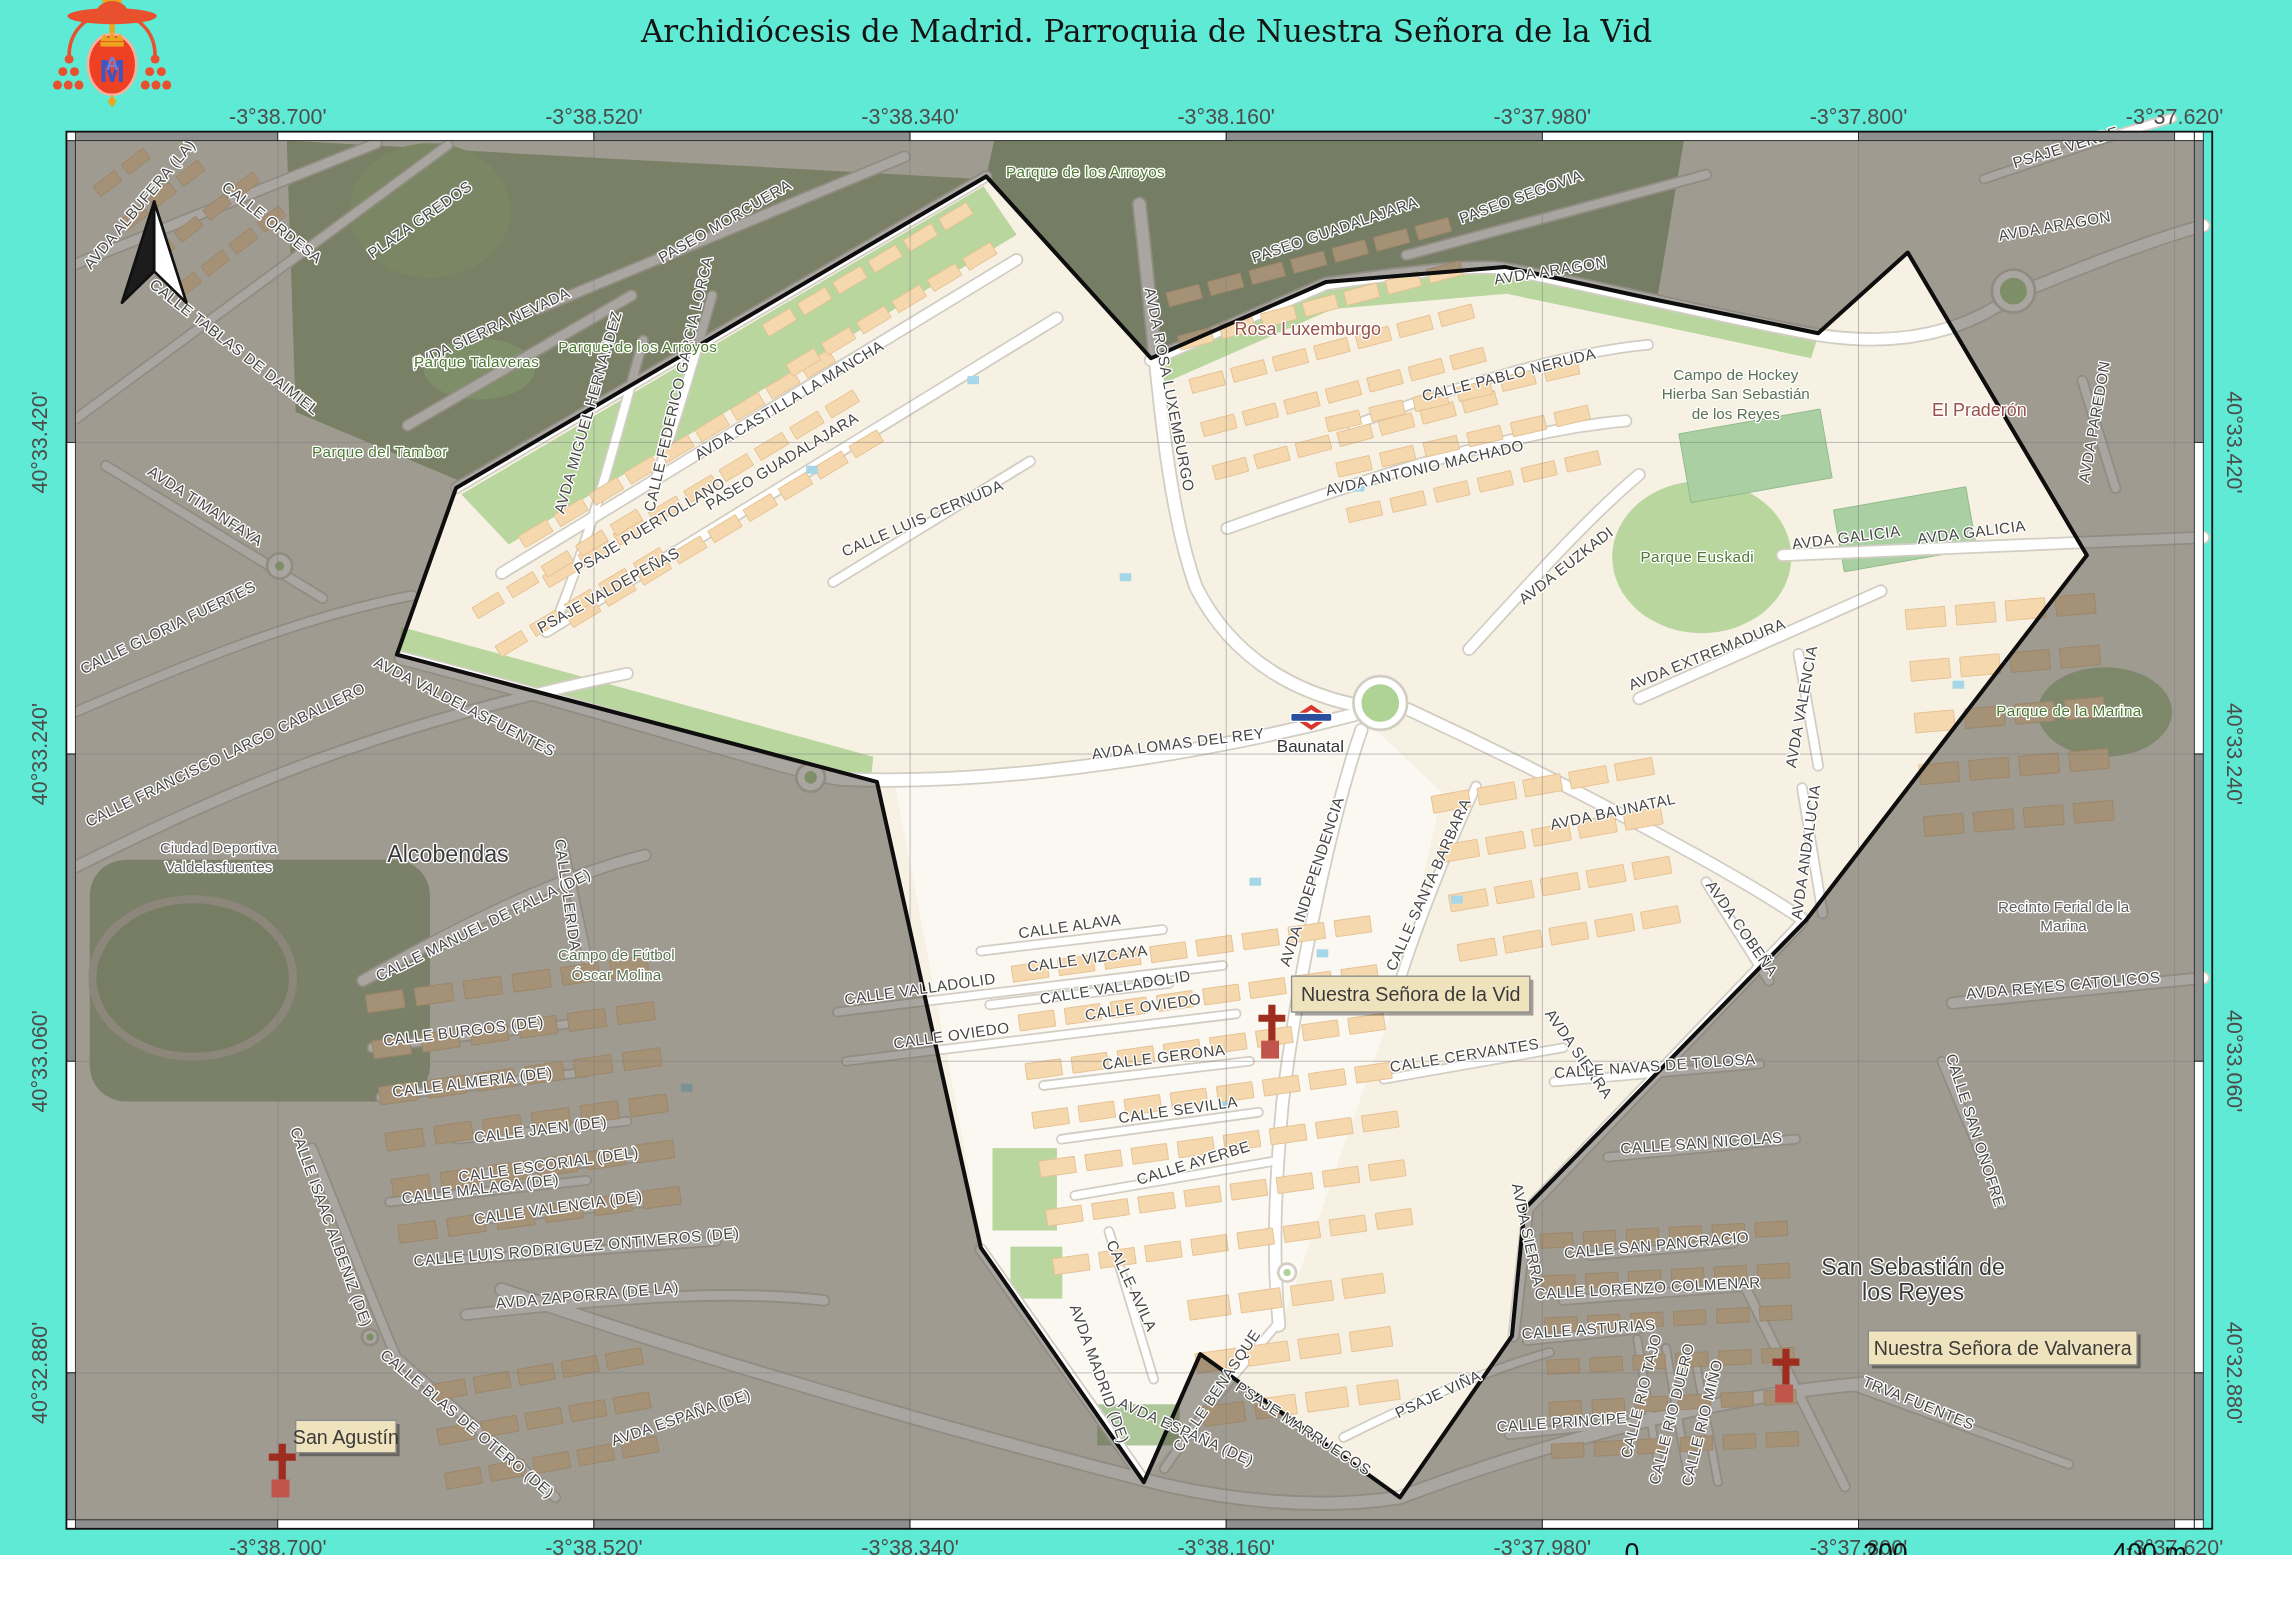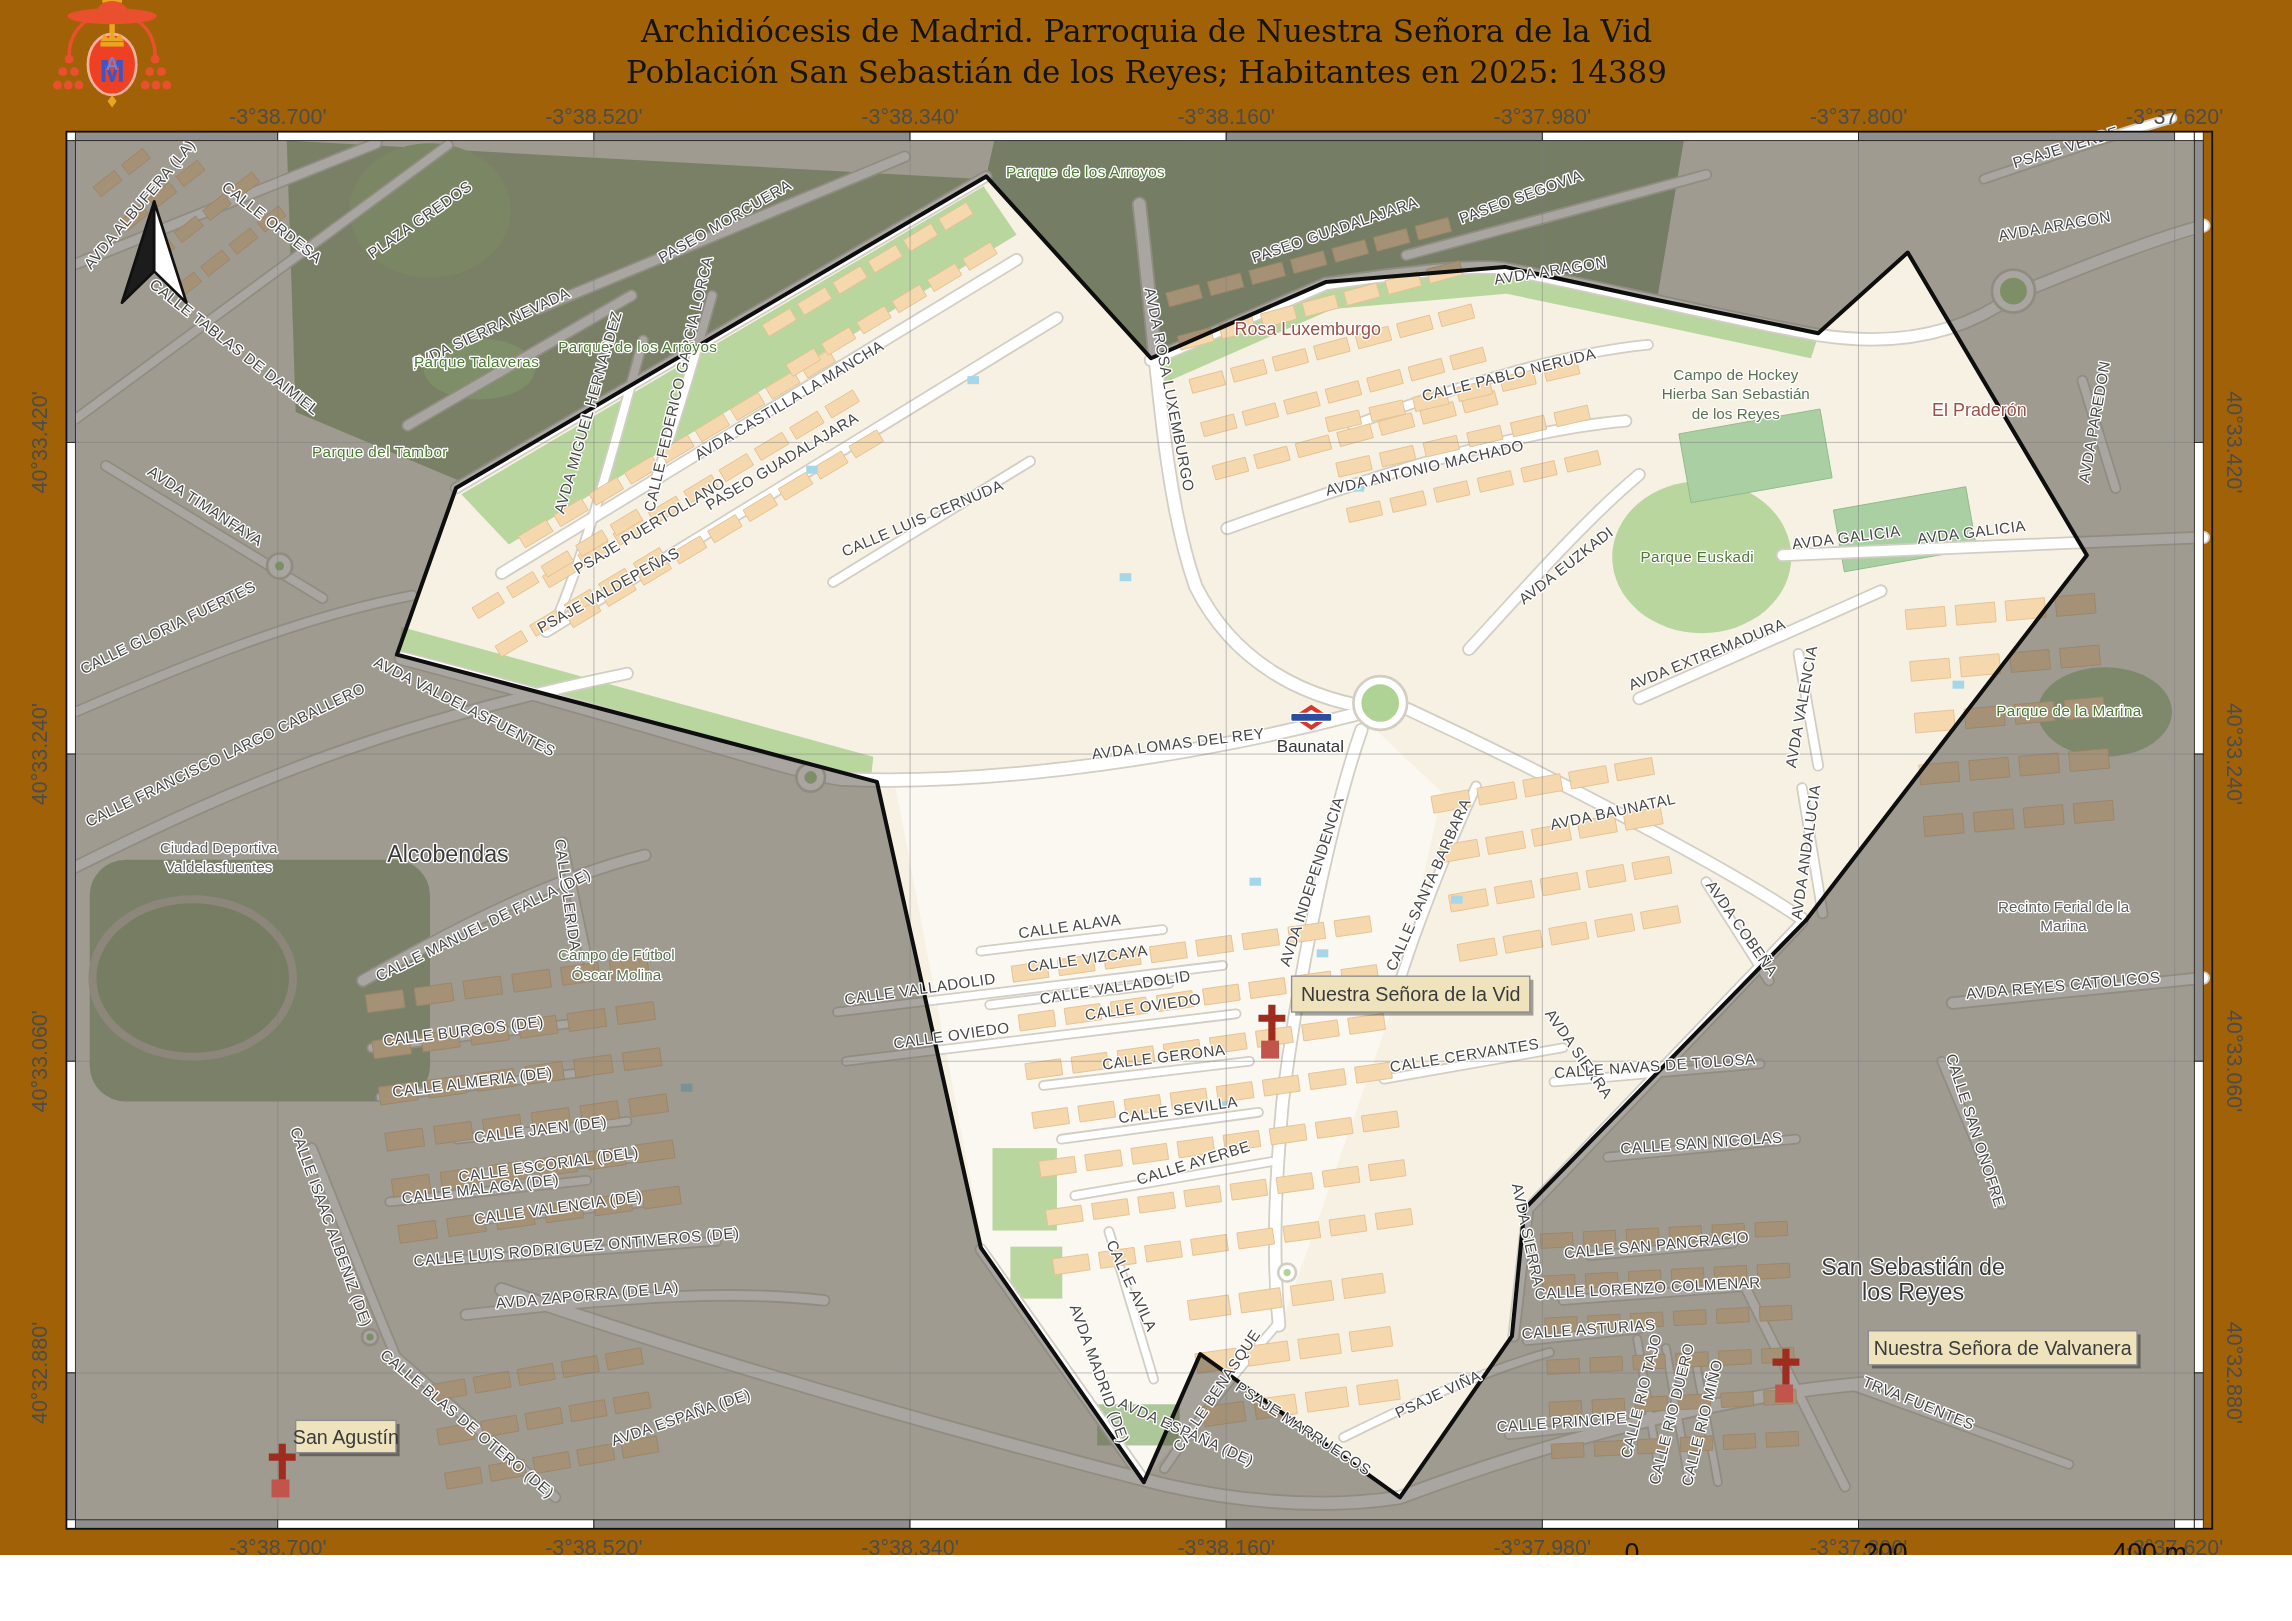--- a/index.html
+++ b/index.html
@@ -1,35 +1,34 @@
 <!DOCTYPE html>
 <html style="font-size:14.3px"><head>
 <meta charset="utf-8">
 <style>
   html,body{margin:0;padding:0;background:#fff;}
-  .page{position:relative;width:2293px;height:1555px;background:#a16207;overflow:hidden;
+  .page{position:relative;width:2293px;height:1555px;background:#5eead4;overflow:hidden;
         font-family:"Liberation Sans",sans-serif;}
   .title{position:absolute;left:0;width:2293px;text-align:center;color:#141414;
          font-family:"DejaVu Serif",serif;font-size:31px;}
   #t1{top:12.5px;} #t2{top:54px;}
   svg{position:absolute;left:0;top:0;}
   svg text{font-family:"Liberation Sans",sans-serif;}
   .lbl{fill:#474747;font-size:17px;text-anchor:middle;paint-order:stroke;stroke:#ffffff;stroke-width:3px;stroke-linejoin:round;letter-spacing:.5px;}
   .pk{fill:#4e7a33;} .pl{fill:#98514b;font-size:20px;letter-spacing:0;} .ct{fill:#3a3a3a;font-size:26px;letter-spacing:0;}
   .sp{fill:#5c7254;letter-spacing:0;} .gy{fill:#606060;letter-spacing:0;} .mt{fill:#333333;font-size:19px;letter-spacing:0;}
   .co{font-size:24px;fill:#4c4c4c;text-anchor:middle;}
   .sb{font-size:30px;fill:#111111;text-anchor:middle;}
   .bx{font-size:22px;fill:#3a3a3a;text-anchor:middle;}
 </style>
 </head>
 <body>
 
 <div class="page">
   <div class="title" id="t1">Archidiócesis de Madrid. Parroquia de Nuestra Señora de la Vid</div>
-  <div class="title" id="t2">Población San Sebastián de los Reyes; Habitantes en 2025: 14389</div>
 
   <svg id="map" width="2293" height="1621" viewBox="0 0 2560 1810">
 
     <g id="g-base">
       <rect x="84" y="157" width="2366" height="1540" fill="#edeae1"></rect>
 
       <polygon points="1101,197 1285,400 1480,315 1680,298 1850,335 2030,372 2130,282 2330,620 2016,1028 1702,1350 1688,1492 1563,1672 1340,1512 1277,1655 1095,1393 979,873 443,731 509,545" fill="#f7f1e4"></polygon>
       <polygon points="1000,880 1520,800 1610,885 1560,1110 1430,1480 1280,1648 1098,1393" fill="#fbf8f2"></polygon>
 
       <polygon points="320,157 1095,200 520,540 330,460" fill="#a6b890"></polygon>

